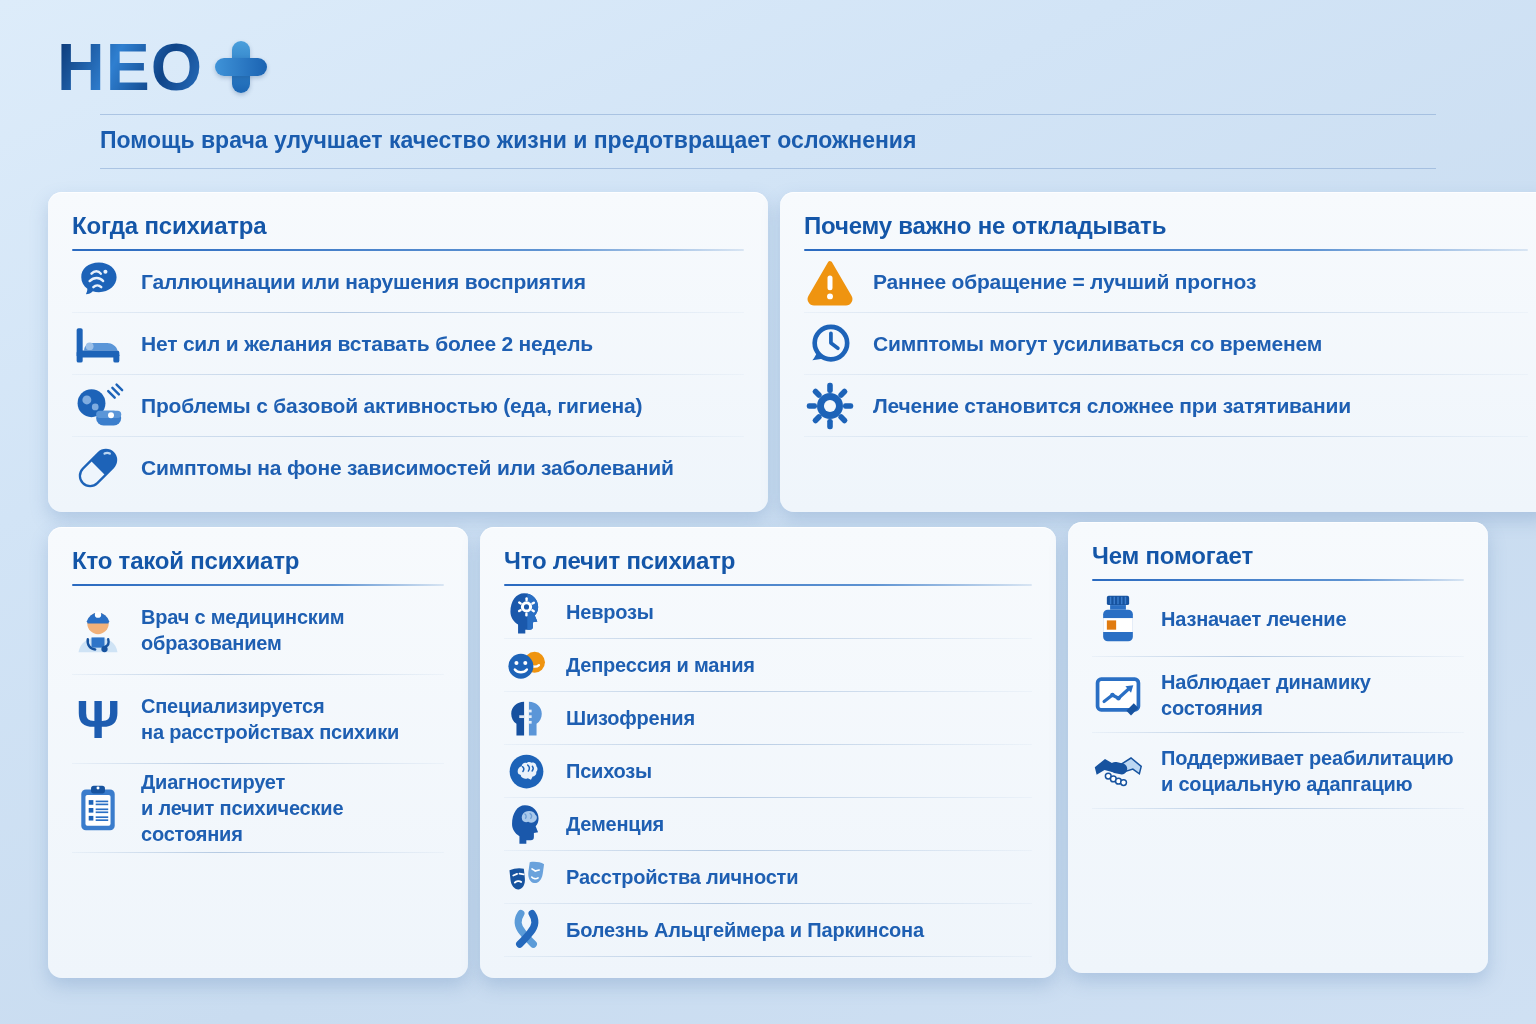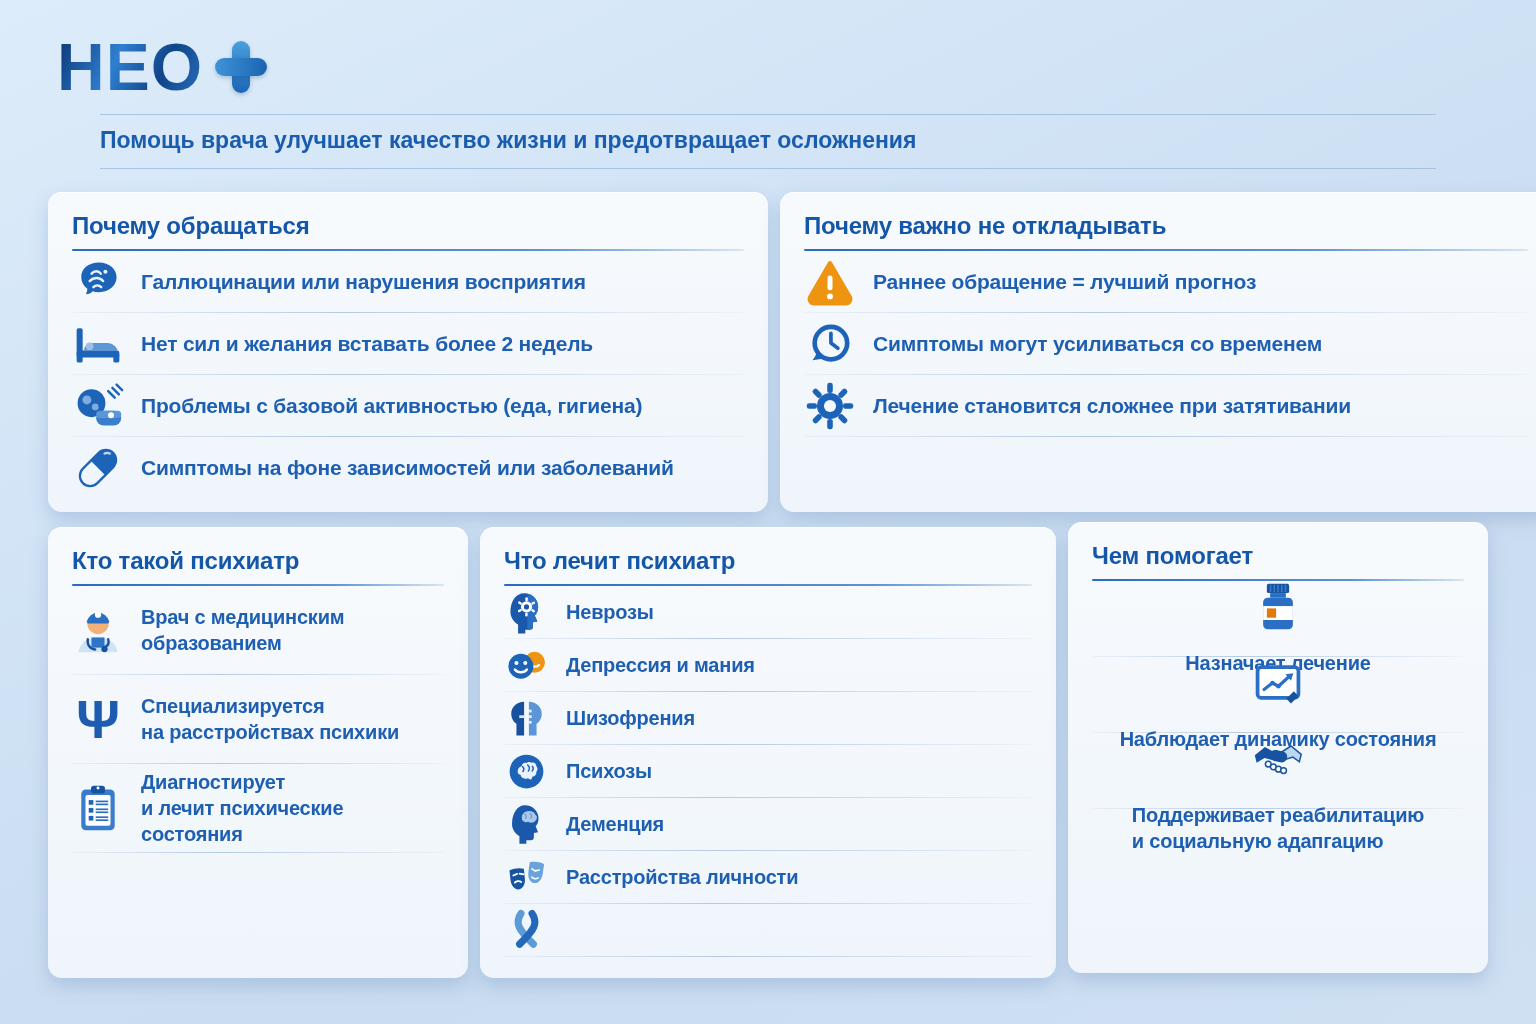--- a/index.html
+++ b/index.html
@@ -46,21 +46,21 @@
   .card-who   {left:48px;  top:527px; width:420px; height:451px;}
   .card-treats{left:480px; top:527px; width:576px; height:451px;}
   .card-helps {left:1068px;top:522px; width:420px; height:451px;}
   .card-title{font-size:24px;font-weight:800;color:#1456a8;letter-spacing:-.2px;padding-top:4px;}
   .rule{height:2px;margin-top:9px;border-radius:2px;
     background:linear-gradient(90deg,#2a6ac0 0%,#5e93d2 70%,rgba(130,170,215,.25) 100%);}
   .row{display:flex;align-items:center;gap:17px;}
   .card-when .row,.card-why .row{height:61px;}
   .card-who .row{height:88px;}
   .card-treats .row{height:52px;}
-  .card-helps .row{height:75px;flex-direction:column;}
+  .card-helps .row{height:75px;}
   .sep{height:1px;background:linear-gradient(90deg,rgba(150,180,215,.1),rgba(140,172,210,.6) 40%,rgba(150,180,215,.08));}
   .ic{flex:none;width:52px;height:52px;display:flex;align-items:center;justify-content:center;}
   .card-treats .ic{width:45px;height:45px;}
   .ic svg{width:100%;height:100%;display:block;}
   .txt{font-size:21px;font-weight:700;color:#1e5fb2;line-height:1.3;white-space:pre-line;letter-spacing:-.2px;}
   .card-treats .txt,.card-who .txt,.card-helps .txt{font-size:20px;}
   .psi{font-size:54px;font-weight:700;color:#1d5cb0;line-height:52px;}
 </style>
 </head>
 <body>
@@ -72,21 +72,21 @@
         <span class="bar v"></span>
         <span class="bar h"></span>
       </span>
   </div>
 </div>
 <div class="subtitle-band">
   <span class="subtitle">Помощь врача улучшает качество жизни и предотвращает осложнения</span>
 </div>
 
 <div class="card card-when">
-  <div class="card-title">Почему обращаться</div>
+  <div class="card-title">Когда психиатра</div>
   <div class="rule"></div>
 
   <div class="row">
     <span class="ic">
       <svg viewBox="0 0 56 56">
           <path d="M29 7c11 0 19 7 19 16s-8 16-19 16c-2.4 0-4.6-.3-6.6-1-1.8 2-4.4 3.2-7.4 3.2.9-1.8 1.6-3.8 1.5-5.8-4-3-6.5-7.2-6.5-12.4C9.5 14 17.5 7 29 7z" fill="#1d63b8"></path>
           <path d="M21 19c3-3.5 7.5-3.5 10 0 m-12 8c4.5-4.5 11-4.5 14.5 0 m-10.5 6.5c2.5-2.5 6-2.5 8.5 0" stroke="#eaf2fb" stroke-width="2.6" fill="none" stroke-linecap="round"></path>
           <circle cx="36" cy="17" r="2.2" fill="#eaf2fb"></circle>
         </svg>
     </span>
@@ -345,20 +345,21 @@
   </div>
   <div class="sep"></div>
 
   <div class="row">
     <span class="ic">
       <svg viewBox="0 0 56 56">
           <path d="M21 7c-5.5 8.5-4.5 15 2 23 4.5 6 9 10.5 13.5 15" stroke="#5b9bd8" stroke-width="9" fill="none" stroke-linecap="round"></path>
           <path d="M35 7c5.5 8.5 4.5 15-2 23-4.5 6-9 10.5-13.5 15" stroke="#2468bc" stroke-width="9" fill="none" stroke-linecap="round"></path>
         </svg>
     </span>
+    <span class="txt">Болезнь Альцгеймера и Паркинсона</span>
   </div>
   <div class="sep"></div>
 </div>
 
 <div class="card card-helps">
   <div class="card-title">Чем помогает</div>
   <div class="rule"></div>
 
   <div class="row">
     <span class="ic">

